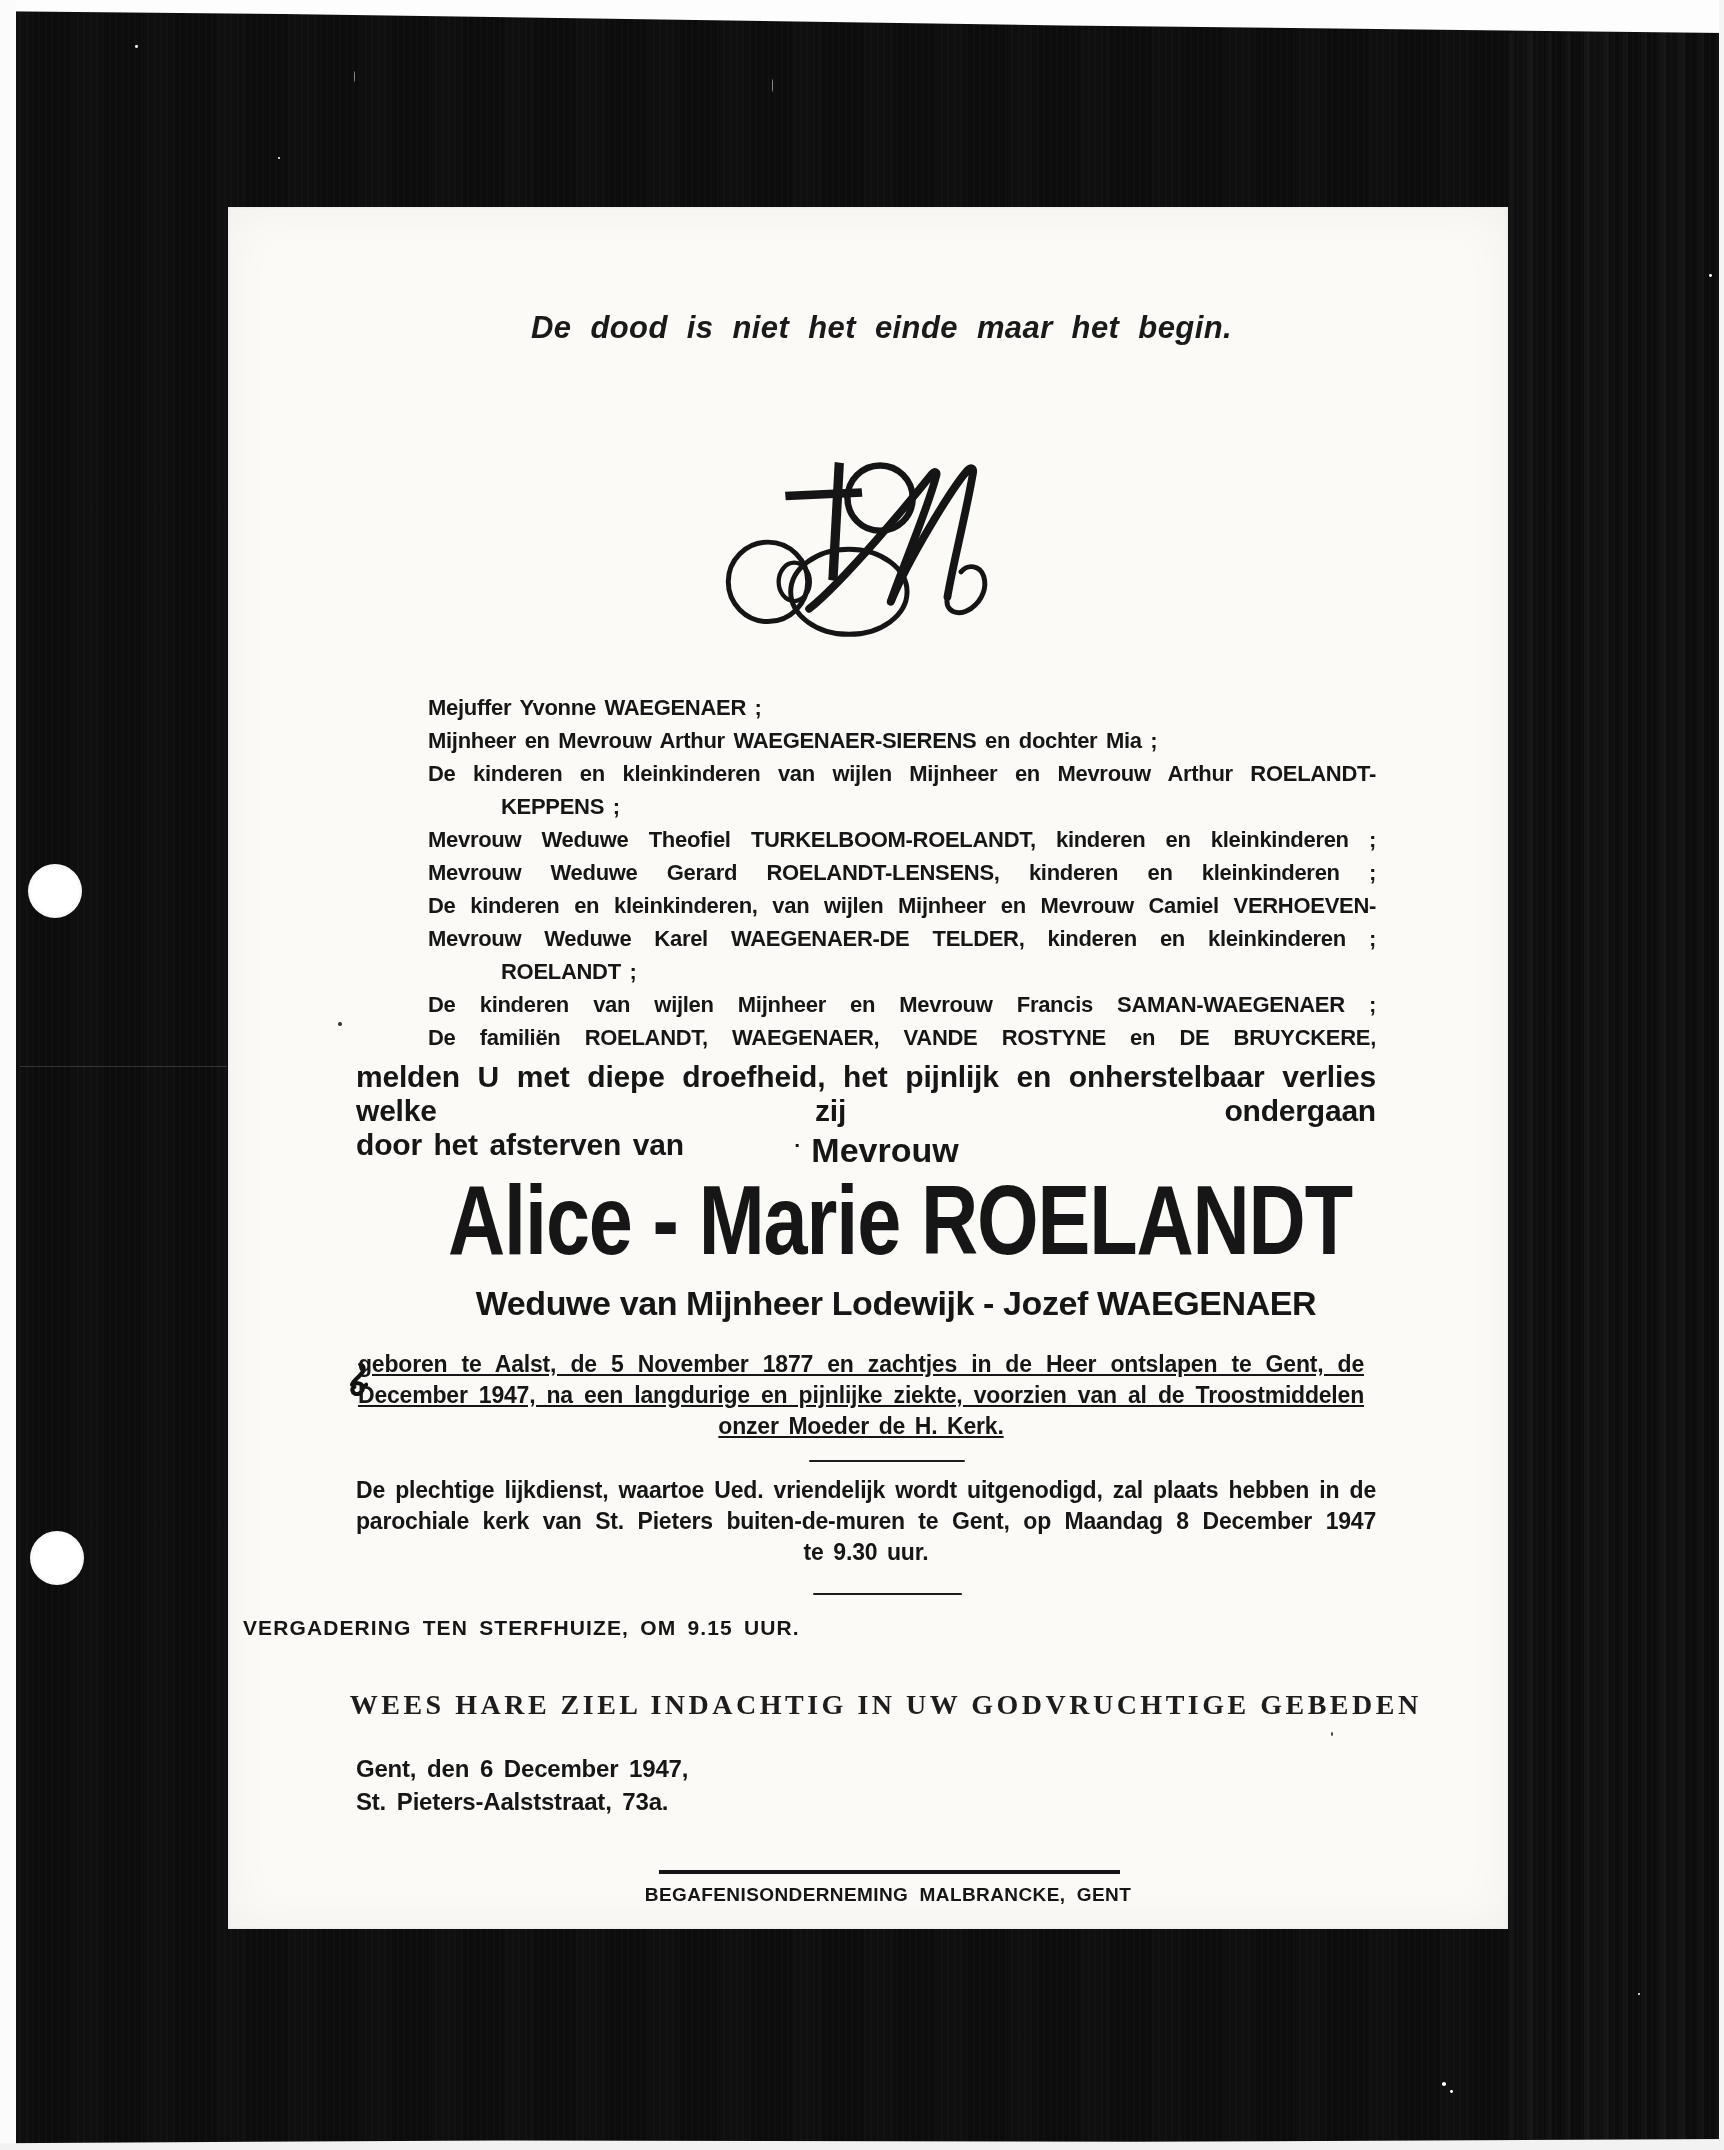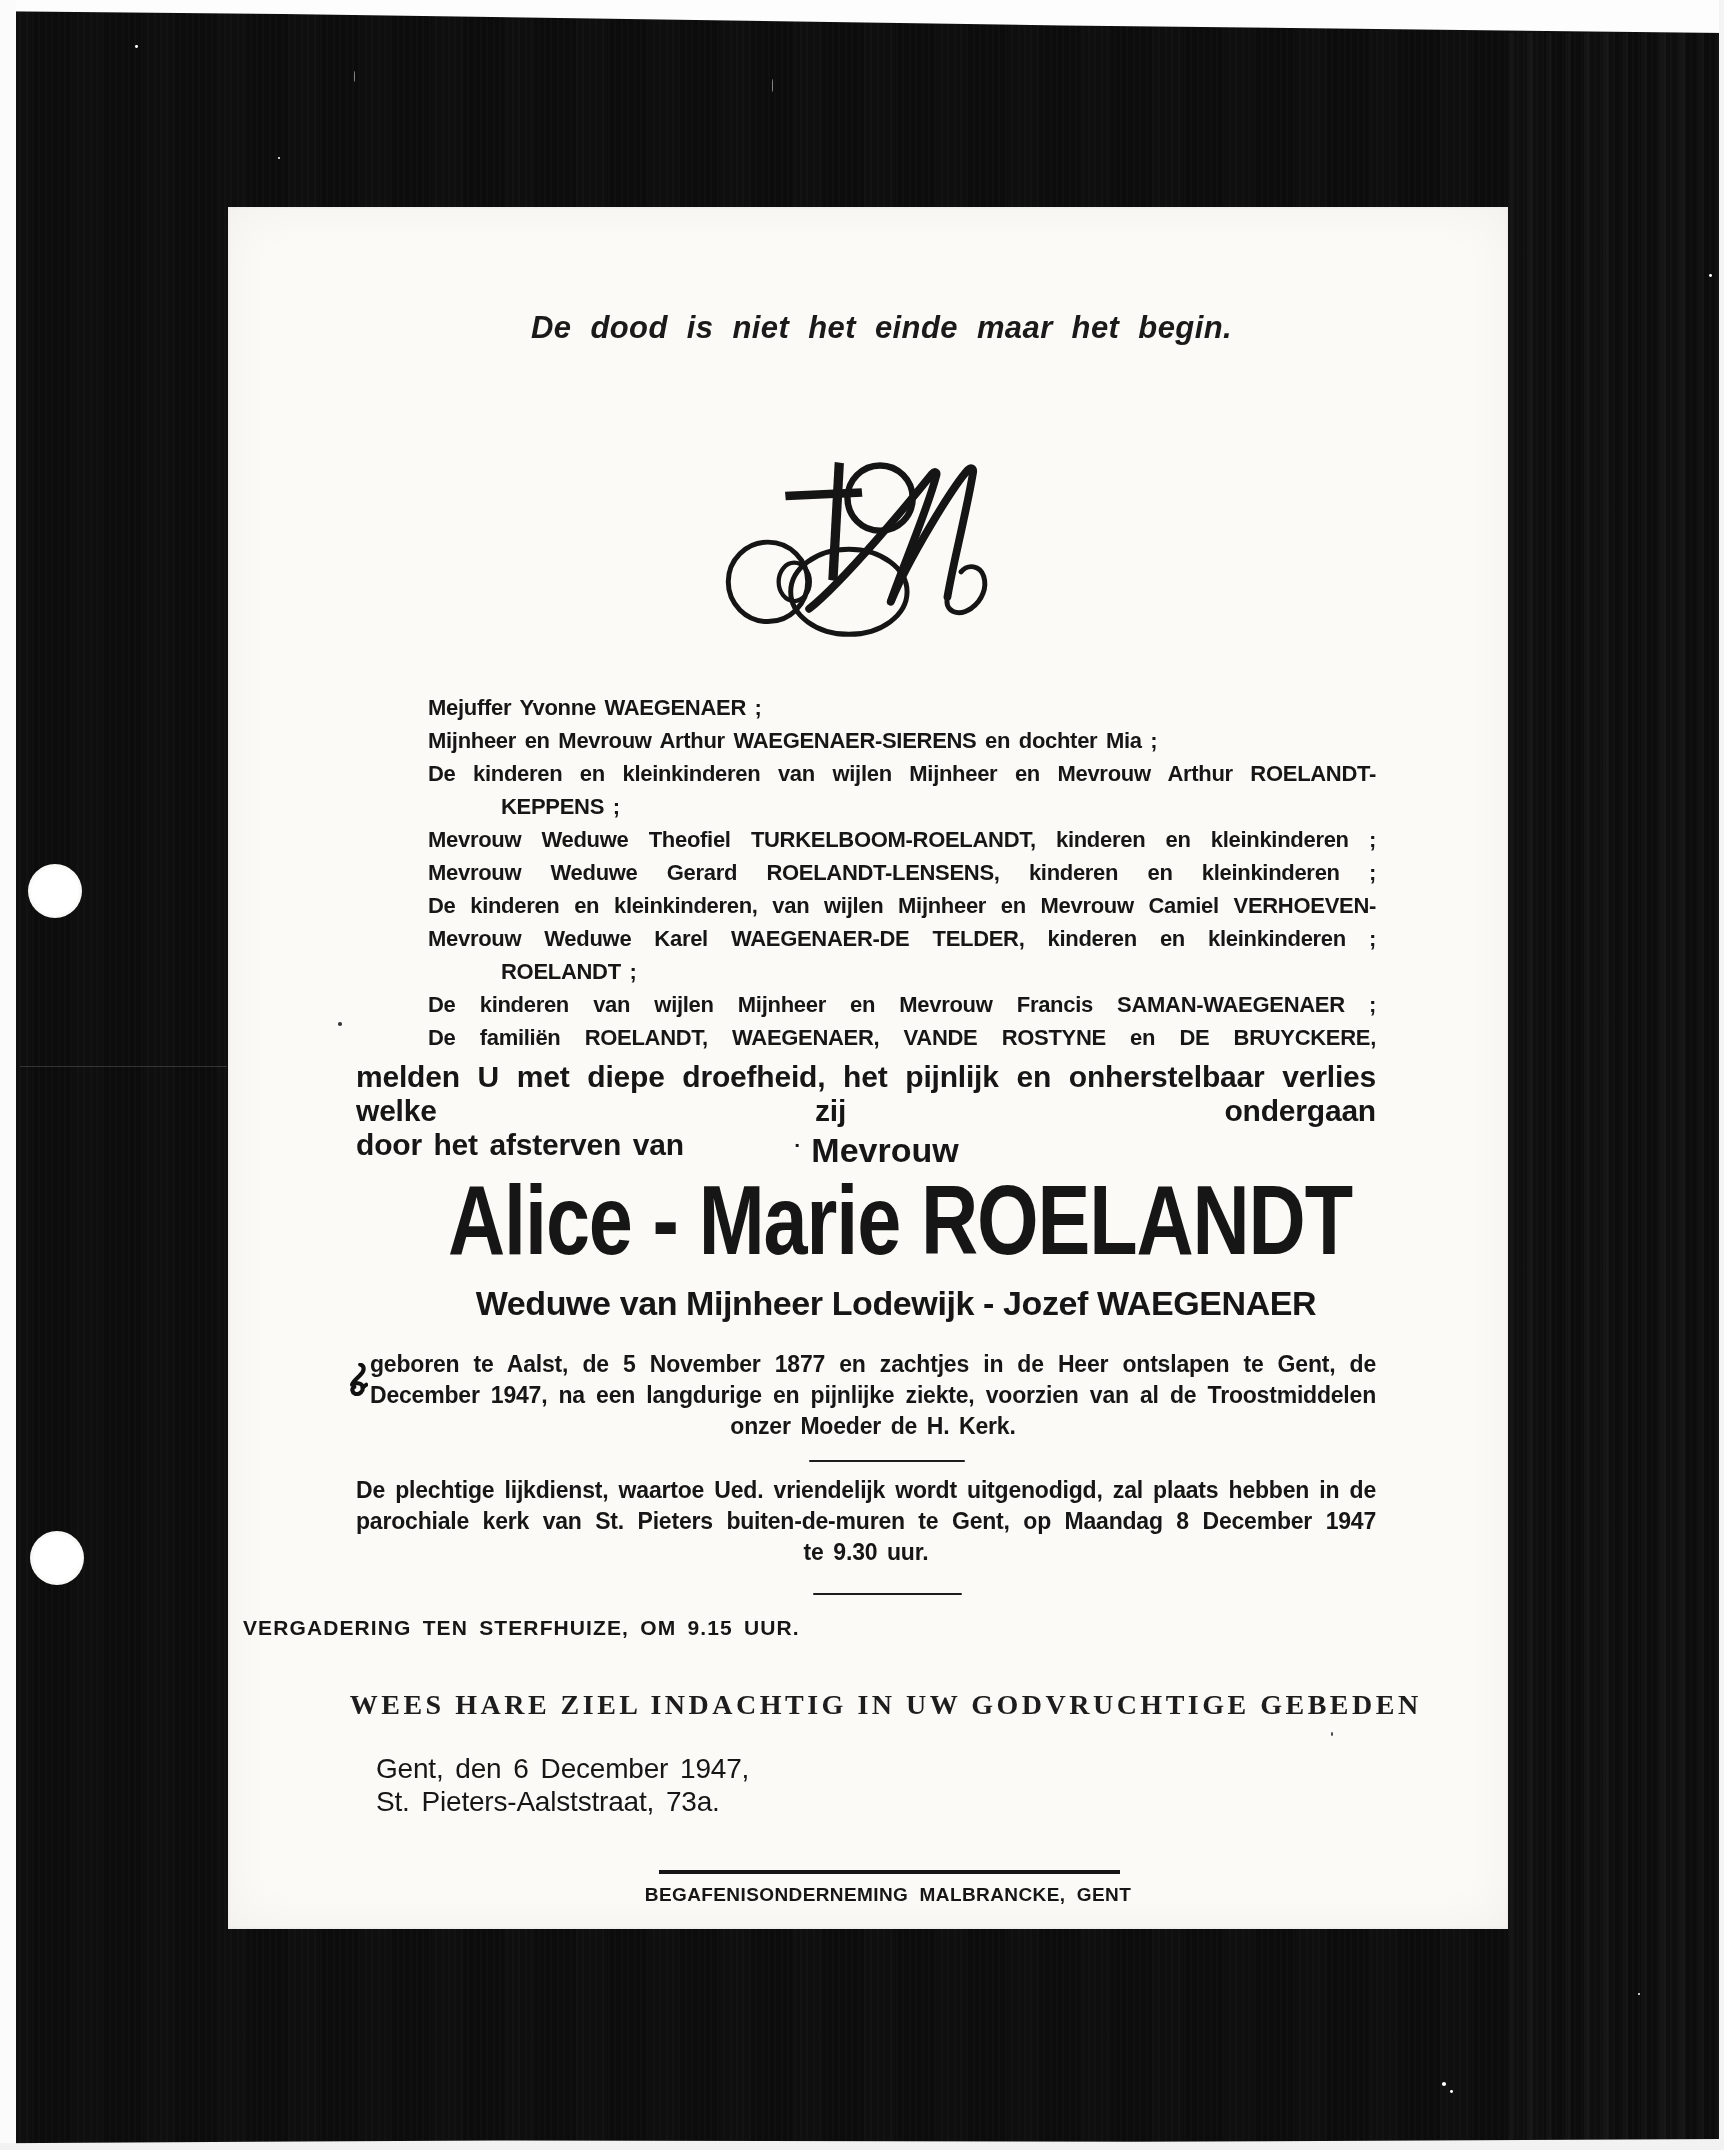--- a/index.html
+++ b/index.html
@@ -49,34 +49,34 @@
   .notice .ln{line-height:34px;}
 
   .mevrouw{top:917px;left:8.5px;width:100%;text-align:center;font-size:34px;font-weight:bold;line-height:41px;}
   .mevrouw .dot{font-size:21px;vertical-align:10px;padding-right:10px;}
   .bigname{top:958px;left:32px;width:100%;text-align:center;white-space:nowrap;
     font-size:99px;font-weight:bold;letter-spacing:-1.4px;line-height:110px;
     transform:scaleX(0.8);}
   .widow{top:1076px;left:28px;width:100%;text-align:center;white-space:nowrap;
     font-size:34px;font-weight:bold;letter-spacing:-0.4px;line-height:41px;}
 
-  .life{top:1142px;margin-left:14px;width:1006px;font-size:23px;font-weight:bold;
-    letter-spacing:-0.2px;word-spacing:3.5px;}
+  .life{top:1142px;margin-left:2px;width:1006px;font-size:23px;font-weight:bold;
+    letter-spacing:-0.2px;word-spacing:3.5px;text-decoration:underline;}
   .life .ln{line-height:31px;}
   .service{top:1268px;font-size:23px;font-weight:bold;letter-spacing:-0.2px;word-spacing:3.5px;}
   .service .ln{line-height:31px;}
   .ctr{text-align:center;}
   .divider{position:absolute;height:2.1px;background:#1c1c1c;border-radius:1.4px;}
   .div1{left:581px;top:1253px;width:156px;}
   .div2{left:585px;top:1386px;width:149px;}
   .gathering{top:1406px;left:15px;width:100%;text-align:left;font-size:21px;font-weight:bold;
     letter-spacing:1.1px;word-spacing:4.3px;line-height:30px;white-space:nowrap;}
   .prayer{top:1480px;left:17.7px;width:100%;text-align:center;white-space:nowrap;
     font-family:"Liberation Serif",serif;font-weight:bold;font-size:28px;letter-spacing:3.5px;color:#1d1d1d;line-height:35px;}
-  .dateblock{top:1545px;font-size:28px;font-weight:normal;letter-spacing:-0.2px;word-spacing:4.3px;margin-left:20px;}
+  .dateblock{top:1545px;font-size:24px;font-weight:bold;letter-spacing:-0.2px;word-spacing:4.3px;}
   .dateblock .ln{line-height:33px;}
   .hr-thick{left:431px;top:1663px;width:461px;height:3.5px;background:#151515;}
   .undertaker{top:1672px;left:20px;width:100%;text-align:center;font-size:19px;font-weight:bold;
     letter-spacing:0.4px;word-spacing:5.7px;line-height:31px;white-space:nowrap;}
   .handmark{top:1156px;left:120px;width:20px;height:33px;}
 </style>
 </head>
 <body>
 
 <div class="canvas">

